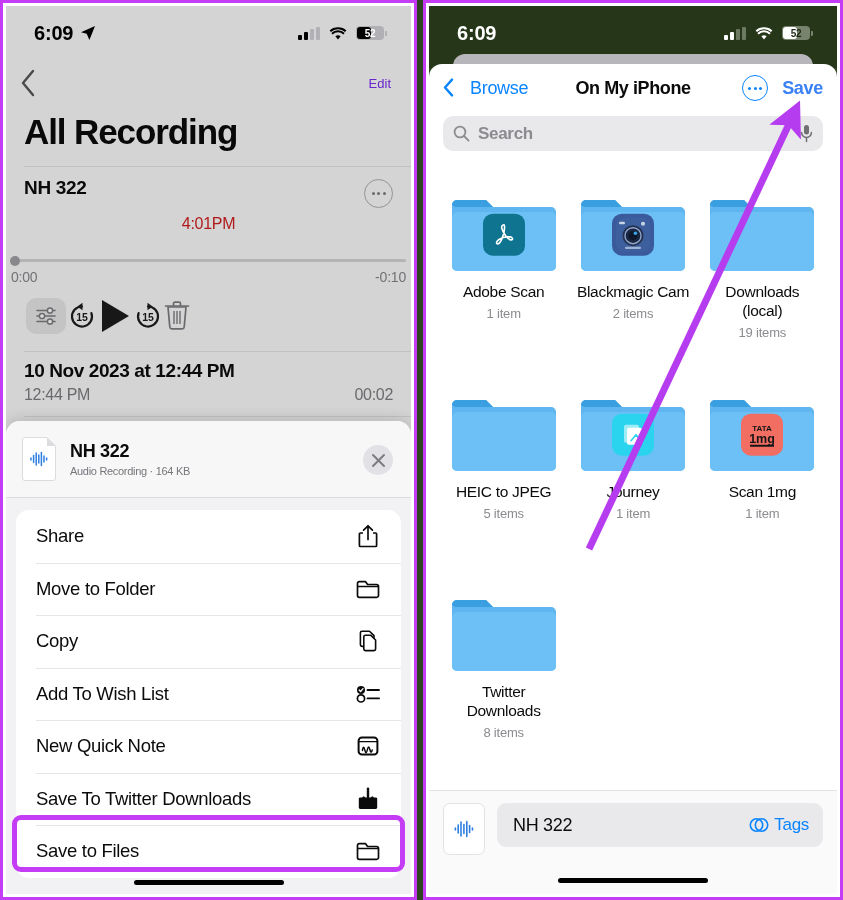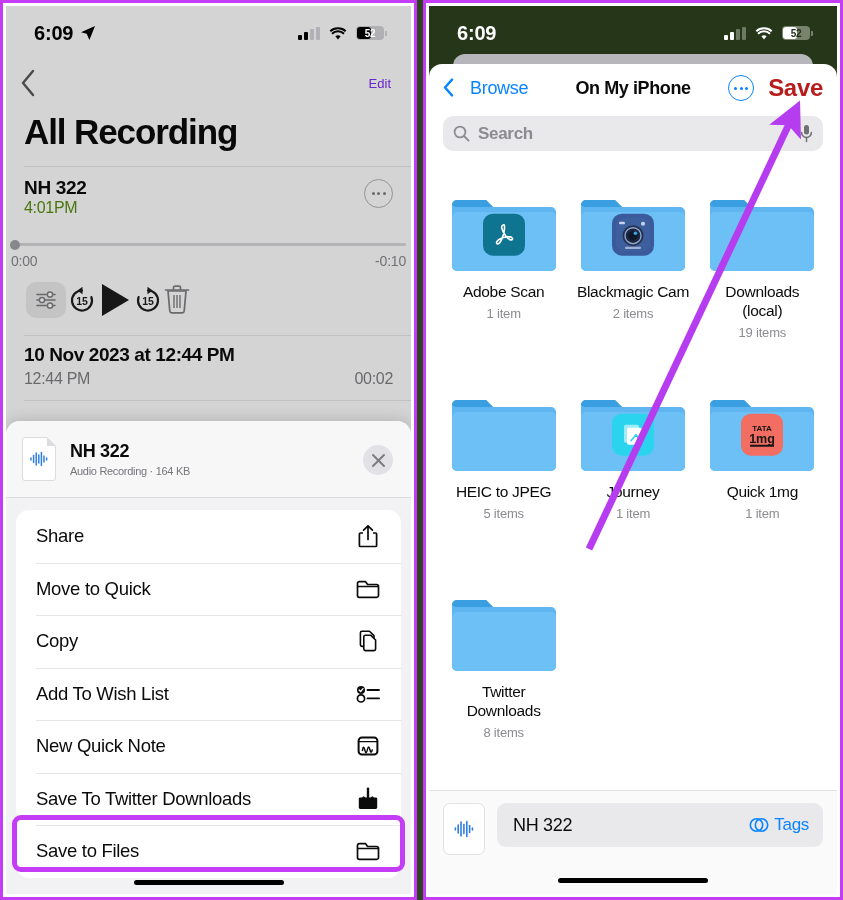--- a/index.html
+++ b/index.html
@@ -119,21 +119,21 @@
     padding: 6px 18px 14px;
     color: #0a0a0a;
   }
   .hr { height: 1px; background: #c9c9c9; margin-left: 18px; }
 
   .vm-rec {
     padding: 10px 18px 0;
     position: relative;
   }
   .vm-rec-name { font-size: 19px; font-weight: 700; color: #0b0b0b; letter-spacing: -0.3px;}
-  .vm-rec-time { font-size: 16px; color: #4d7c0f; margin-top: 0; letter-spacing: -0.3px;}
+  .vm-rec-time { font-size: 16px; color: #b91c1c; margin-top: 16px; letter-spacing: -0.3px; text-align: center;}
   .vm-more {
     position: absolute; right: 18px; top: 12px;
     width: 29px; height: 29px;
     border: 1.4px solid #9a9a9e; border-radius: 50%;
     display: flex; align-items: center; justify-content: center;
     gap: 2.5px;
   }
   .vm-more span { width: 3px; height: 3px; border-radius: 50%; background: #6f6f73; }
 
   .vm-scrub { padding: 26px 5px 0; }
@@ -287,21 +287,21 @@
     position: absolute; left: 0; right: 0; text-align: center;
     font-size: 18px; font-weight: 700; color: #0b0b0b; letter-spacing: -0.4px;
     pointer-events: none;
   }
   .fn-right { margin-left: auto; display:flex; align-items:center; gap: 14px; z-index:2;}
   .fn-dots {
     width: 26px; height: 26px; border: 1.5px solid #0a84ff; border-radius: 50%;
     display:flex; align-items:center; justify-content:center; gap: 2.5px;
   }
   .fn-dots span { width: 3px; height: 3px; border-radius: 50%; background:#0a84ff; }
-  .fn-save { color:#b91c1c; font-size: 24px; font-weight: 700; letter-spacing: -0.3px; }
+  .fn-save { color:#3b82f6; font-size: 18px; font-weight: 700; letter-spacing: -0.3px; }
 
   .files-search {
     margin: 4px 14px 0;
     height: 35px;
     background: #e9e9ec;
     border-radius: 10px;
     display: flex; align-items: center;
     padding: 0 10px;
     gap: 8px;
     font-weight: bold;
@@ -534,21 +534,21 @@
               <span class="menu-icon">
                 <svg width="22" height="24" viewBox="0 0 22 24">
                   <path d="M6 9 H3.4 a1 1 0 0 0 -1 1 V21.5 a1 1 0 0 0 1 1 H18.6 a1 1 0 0 0 1 -1 V10 a1 1 0 0 0 -1 -1 H16" fill="none" stroke="#0b0b0b" stroke-width="1.7"></path>
                   <line x1="11" y1="2" x2="11" y2="15.5" stroke="#0b0b0b" stroke-width="1.7" stroke-linecap="round"></line>
                   <path d="M6.6 6.2 L11 1.8 L15.4 6.2" fill="none" stroke="#0b0b0b" stroke-width="1.7" stroke-linecap="round" stroke-linejoin="round"></path>
                 </svg>
               </span>
             </div>
 
             <div class="menu-row">
-              <span class="menu-label">Move to Quick</span>
+              <span class="menu-label">Move to Folder</span>
               <span class="menu-icon">
                 <svg width="24" height="20" viewBox="0 0 24 20">
                   <path d="M1.5 5.5 V16.5 a1.8 1.8 0 0 0 1.8 1.8 H20.7 a1.8 1.8 0 0 0 1.8 -1.8 V7.3 a1.8 1.8 0 0 0 -1.8 -1.8 H11.6 L9.4 2.6 H3.3 a1.8 1.8 0 0 0 -1.8 1.8 Z" fill="none" stroke="#0b0b0b" stroke-width="1.7" stroke-linejoin="round"></path>
                   <line x1="1.6" y1="7.6" x2="22.4" y2="7.6" stroke="#0b0b0b" stroke-width="1.5"></line>
                 </svg>
               </span>
             </div>
 
             <div class="menu-row">
               <span class="menu-label">Copy</span>
@@ -773,21 +773,21 @@
                   <rect x="2" y="19" width="104" height="59" rx="5" fill="#6cc0f5"></rect>
                 </svg>
                 <span class="folder-badge" style="background:#f26d62">
                   <svg width="42" height="42" viewBox="0 0 42 42">
                     <text x="21" y="17" font-size="8" font-weight="700" text-anchor="middle" fill="#161616" font-family="Liberation Sans, sans-serif">TATA</text>
                     <text x="21" y="29" font-size="12.5" font-weight="700" text-anchor="middle" fill="#161616" font-family="Liberation Sans, sans-serif">1mg</text>
                     <line x1="9" y1="32" x2="33" y2="32" stroke="#161616" stroke-width="2"></line>
                   </svg>
                 </span>
               </div>
-              <div class="folder-name">Quick 1mg</div>
+              <div class="folder-name">Scan 1mg</div>
               <div class="folder-count">1 item</div>
             </div>
 
             <div class="folder-cell">
               <div class="folder-icon">
                 <svg width="108" height="80" viewBox="0 0 108 80">
                   <path d="M2 12 a5 5 0 0 1 5 -5 H36 l7 7 H101 a5 5 0 0 1 5 5 V73 a5 5 0 0 1 -5 5 H7 a5 5 0 0 1 -5 -5 Z" fill="#5fb5ef"></path>
                   <path d="M2 12 a5 5 0 0 1 5 -5 H36 l7 7 H5 Z" fill="#3a9fe0"></path>
                   <rect x="2" y="19" width="104" height="59" rx="5" fill="#6cc0f5"></rect>
                 </svg>

